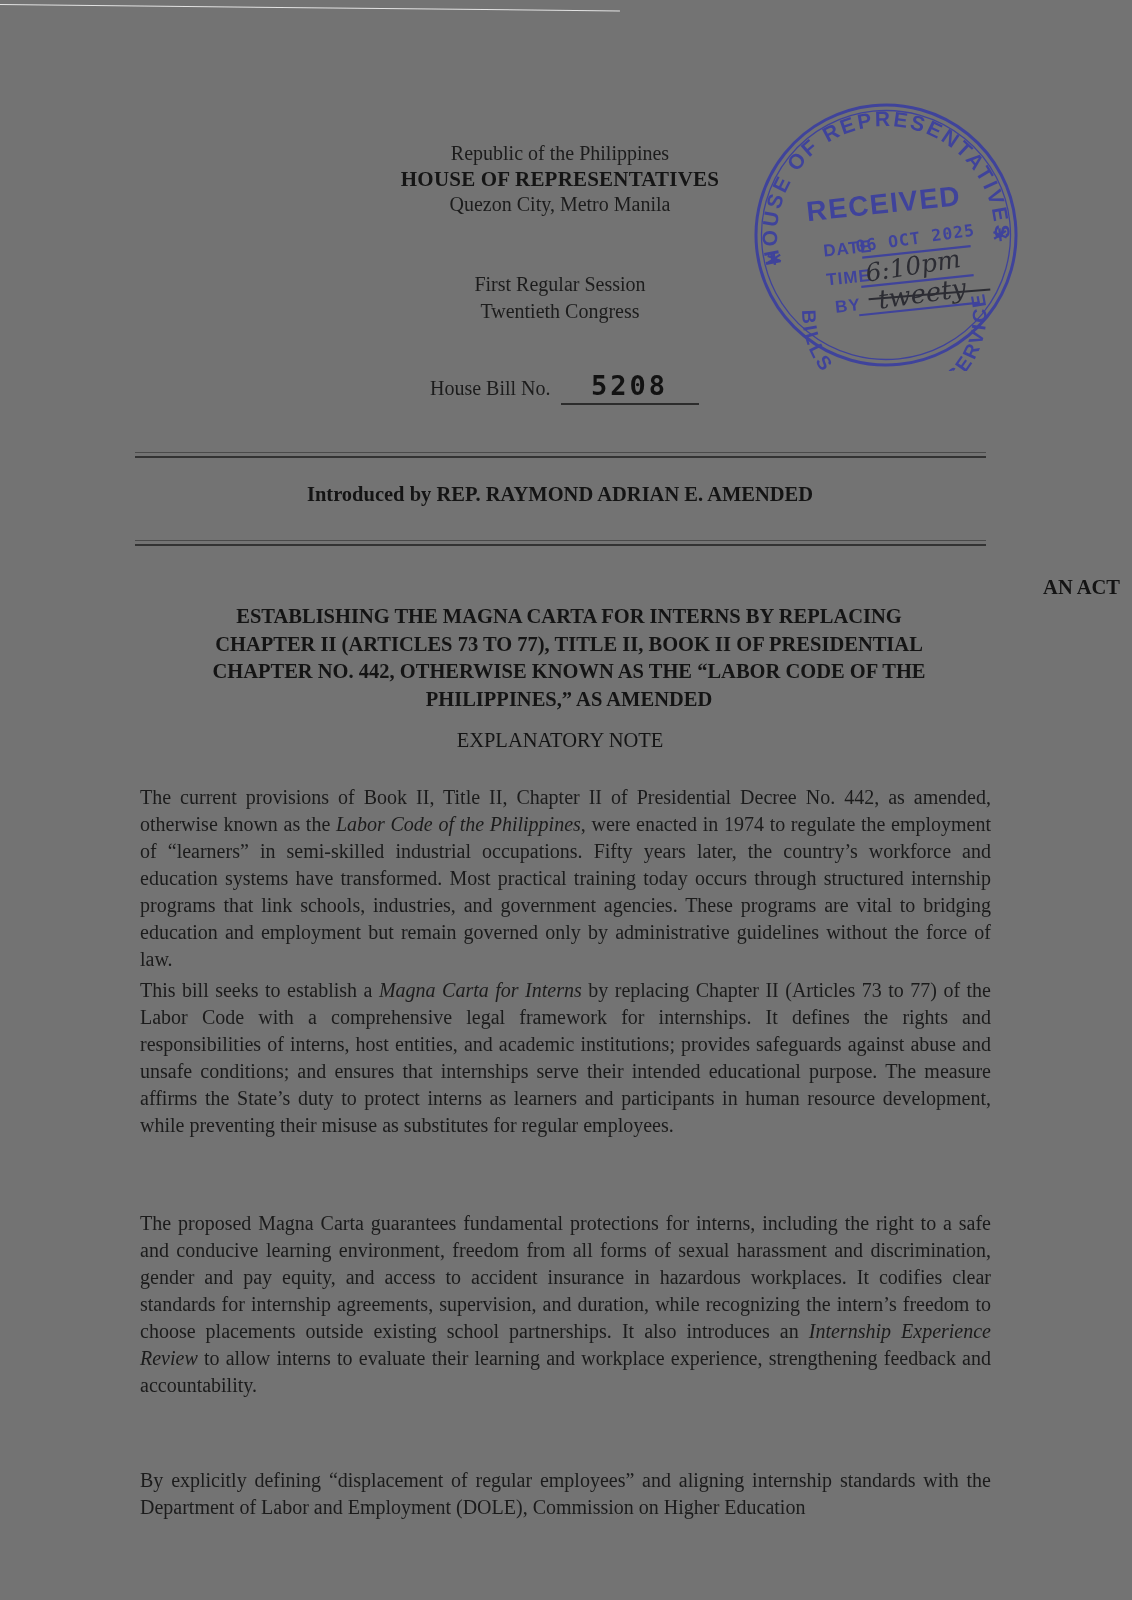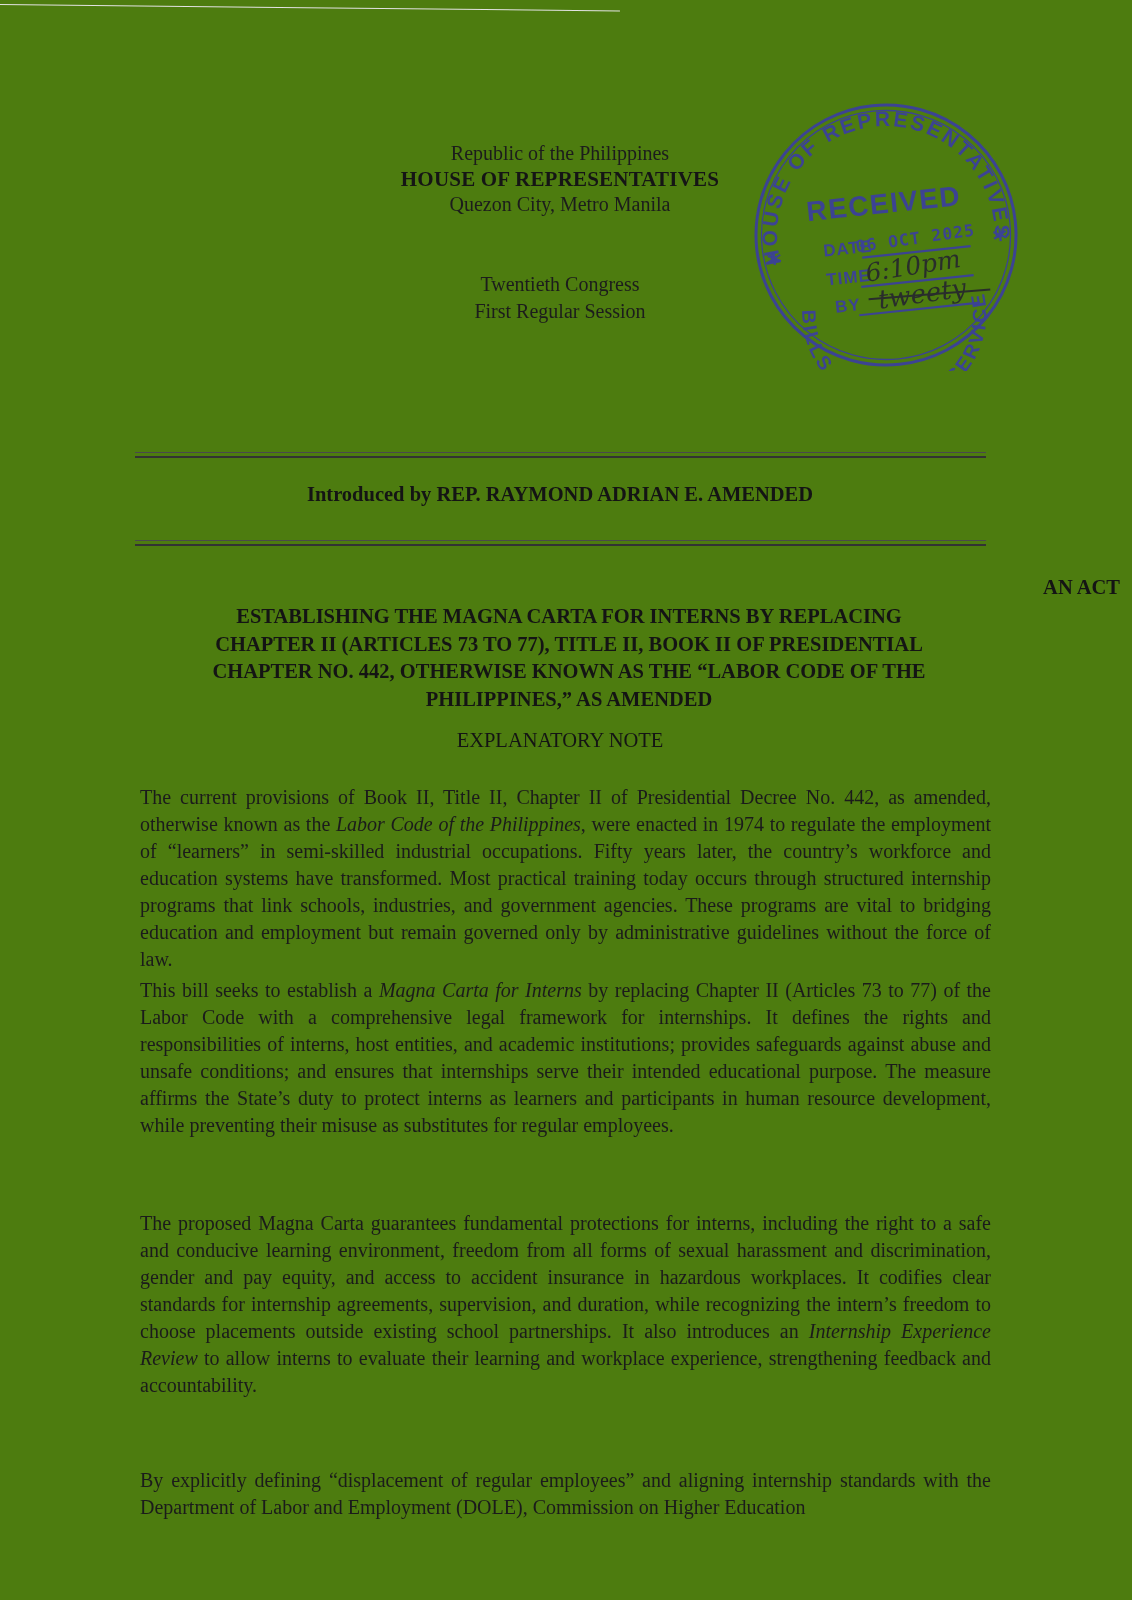--- a/index.html
+++ b/index.html
@@ -1,20 +1,20 @@
 <!DOCTYPE html>
 <html><head>
 <meta charset="utf-8">
 <style>
   html,body{margin:0;padding:0;background:#ffffff;}
   .page{
     position:relative;
     width:1132px;height:1600px;
     margin:0 auto;
-    background:#4d7c0f;
+    background:#737373;
     overflow:hidden;
     font-family:"Liberation Serif", serif;
     color:#1c1c1c;
   }
   .scan-edge{
     position:absolute;top:4px;left:0;width:620px;height:0;
     border-top:1px solid #e3e3e3;
     transform:rotate(0.6deg);transform-origin:left top;
   }
   
@@ -88,24 +88,28 @@
 <div class="page">
   <div class="scan-edge"></div>
 
   <div class="letterhead">
     <div>Republic of the Philippines</div>
     <div class="bold-line">HOUSE OF REPRESENTATIVES</div>
     <div>Quezon City, Metro Manila</div>
   </div>
 
   <div class="congress-block">
+    <div>First Regular Session</div>
     <div>Twentieth Congress</div>
-    <div>First Regular Session</div>
   </div>
 
+  <div class="bill-row">
+    <span>House Bill No.</span>
+    <span class="bill-number-box">5208</span>
+  </div>
 
   <div class="stamp-wrap">
     <svg viewBox="0 0 272 272" xmlns="http://www.w3.org/2000/svg">
       <g transform="rotate(-6 136 136)">
         <circle cx="136" cy="136" r="130" fill="none" stroke="#3b3f9f" stroke-width="3"></circle>
         <circle cx="136" cy="136" r="124.5" fill="none" stroke="#3b3f9f" stroke-width="1.3"></circle>
         <defs>
           <path id="arcTop" d="M 33 171 A 108.8 108.8 0 1 1 239 171" fill="none"></path>
           <path id="arcBot" d="M 53 176 A 92 92 0 1 0 219 176" fill="none"></path>
         </defs>

